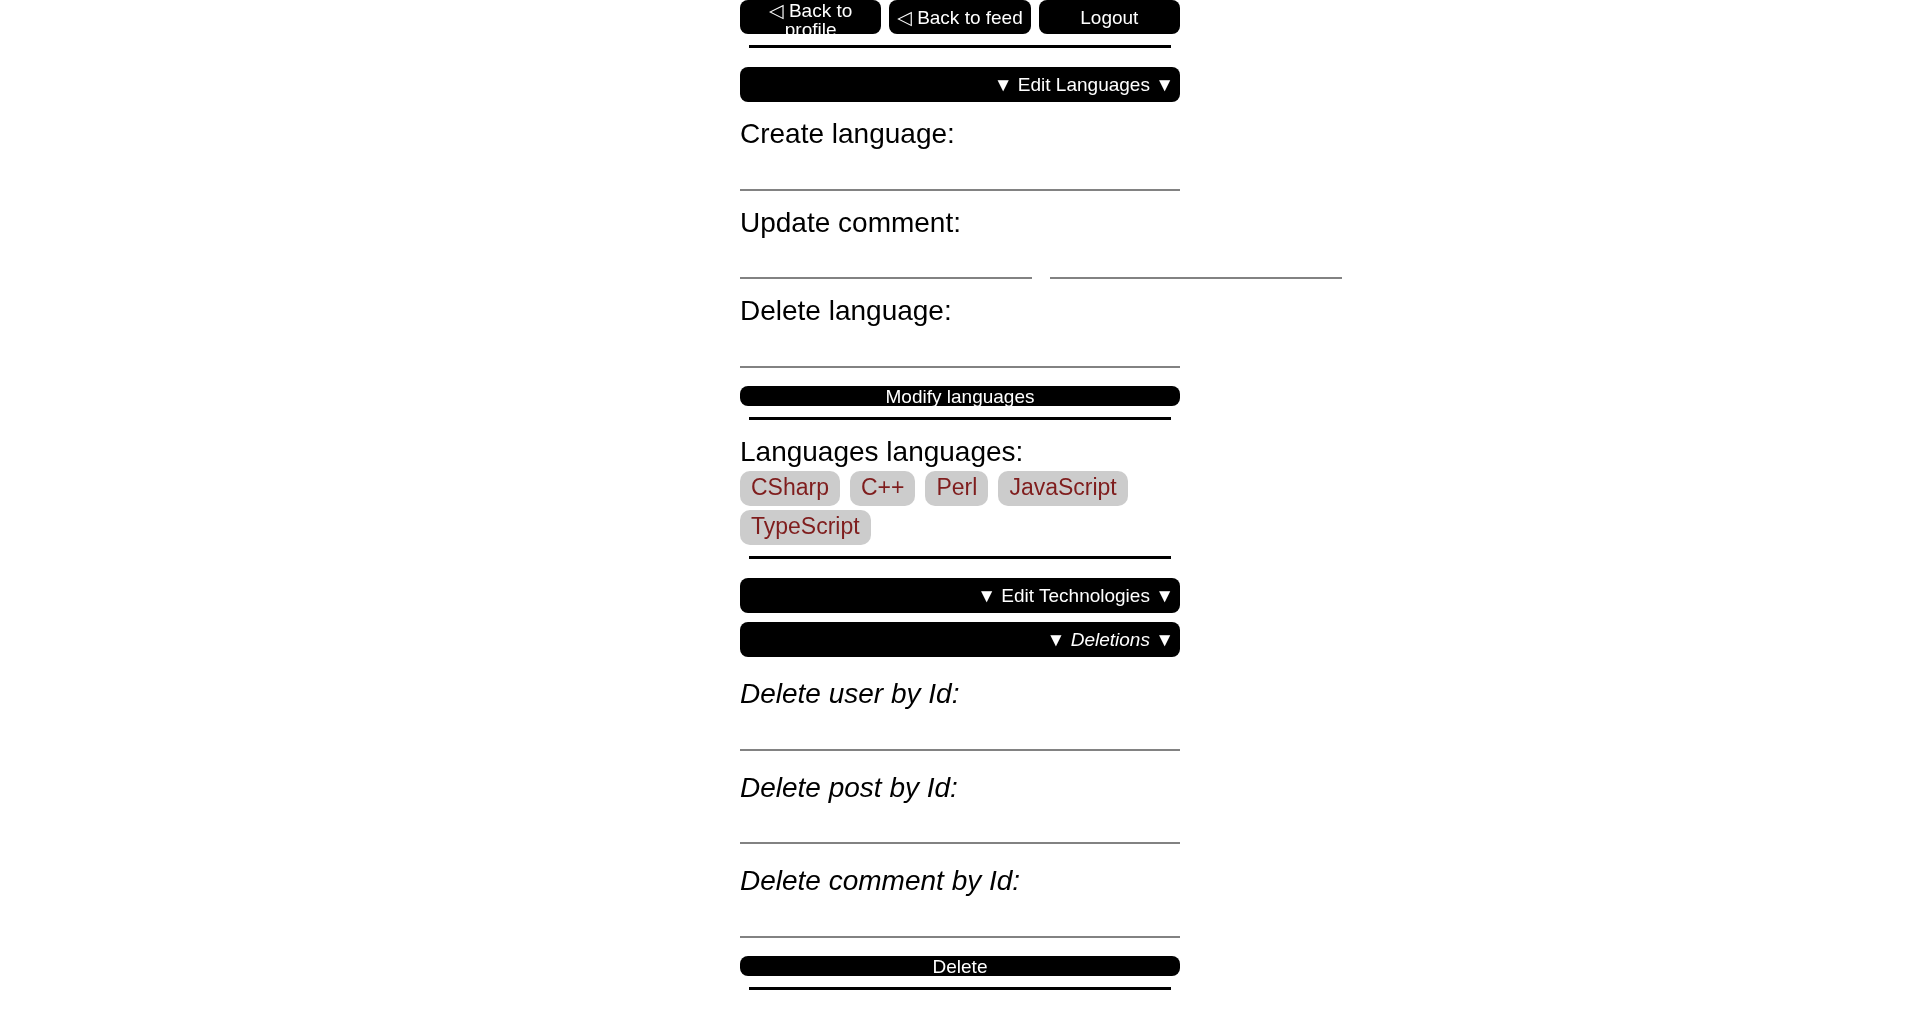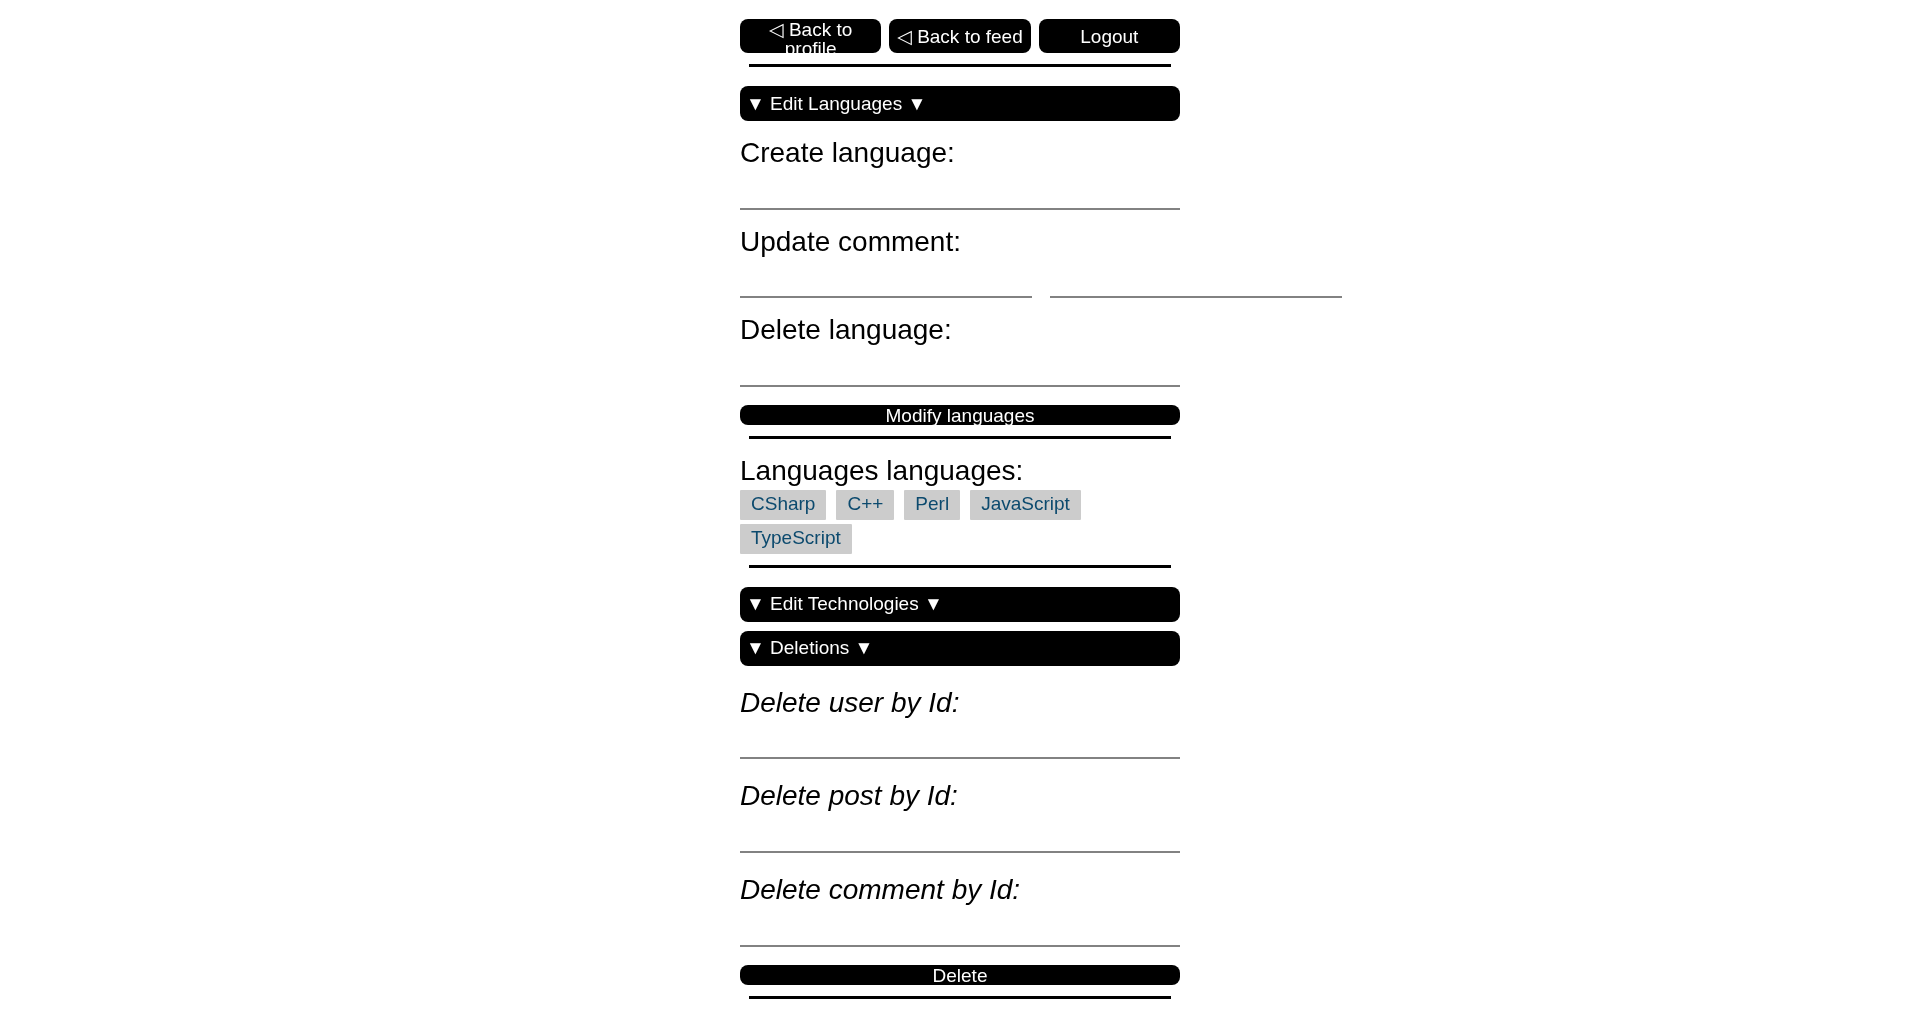--- a/index.html
+++ b/index.html
@@ -11,21 +11,20 @@
     color: #000000;
   }
   body {
     width: 1920px;
     height: 1012px;
     overflow: hidden;
   }
   .column {
     width: 440px;
     margin: 0 auto;
-    padding-top: 19px;
   }
   
   .btn-row {
     display: flex;
     gap: 8px;
   }
   .btn {
     background: #000000;
     color: #ffffff;
     border: none;
@@ -57,24 +56,25 @@
     display: block;
     width: 100%;
     height: 35px;
     background: #000000;
     color: #ffffff;
     border: none;
     border-radius: 8px;
     font-family: inherit;
     font-size: 19px;
     cursor: pointer;
-    text-align: left;
+    text-align: right;
   }
   .toggle--spaced {
     margin-top: 9px;
+    font-style: italic;
   }
   
   .form-label {
     display: block;
     font-size: 28px;
     line-height: 1.2;
     margin: 15px 0 0 0;
   }
   .deletions .form-label {
     margin-top: 20px;
@@ -111,24 +111,24 @@
   }
   
   .tags {
     display: flex;
     flex-wrap: wrap;
     gap: 4px 10px;
     margin-top: 3px;
   }
   .tag {
     background: #cccccc;
-    color: #0c4a6e;
-    border-radius: 1px;
+    color: #7f1d1d;
+    border-radius: 10px;
     padding: 2px 11px 3px 11px;
-    font-size: 19px;
+    font-size: 23px;
     line-height: 1.3;
     white-space: nowrap;
   }
 </style>
 </head>
 <body>
 
 <div class="column">
 
   <div class="btn-row">

